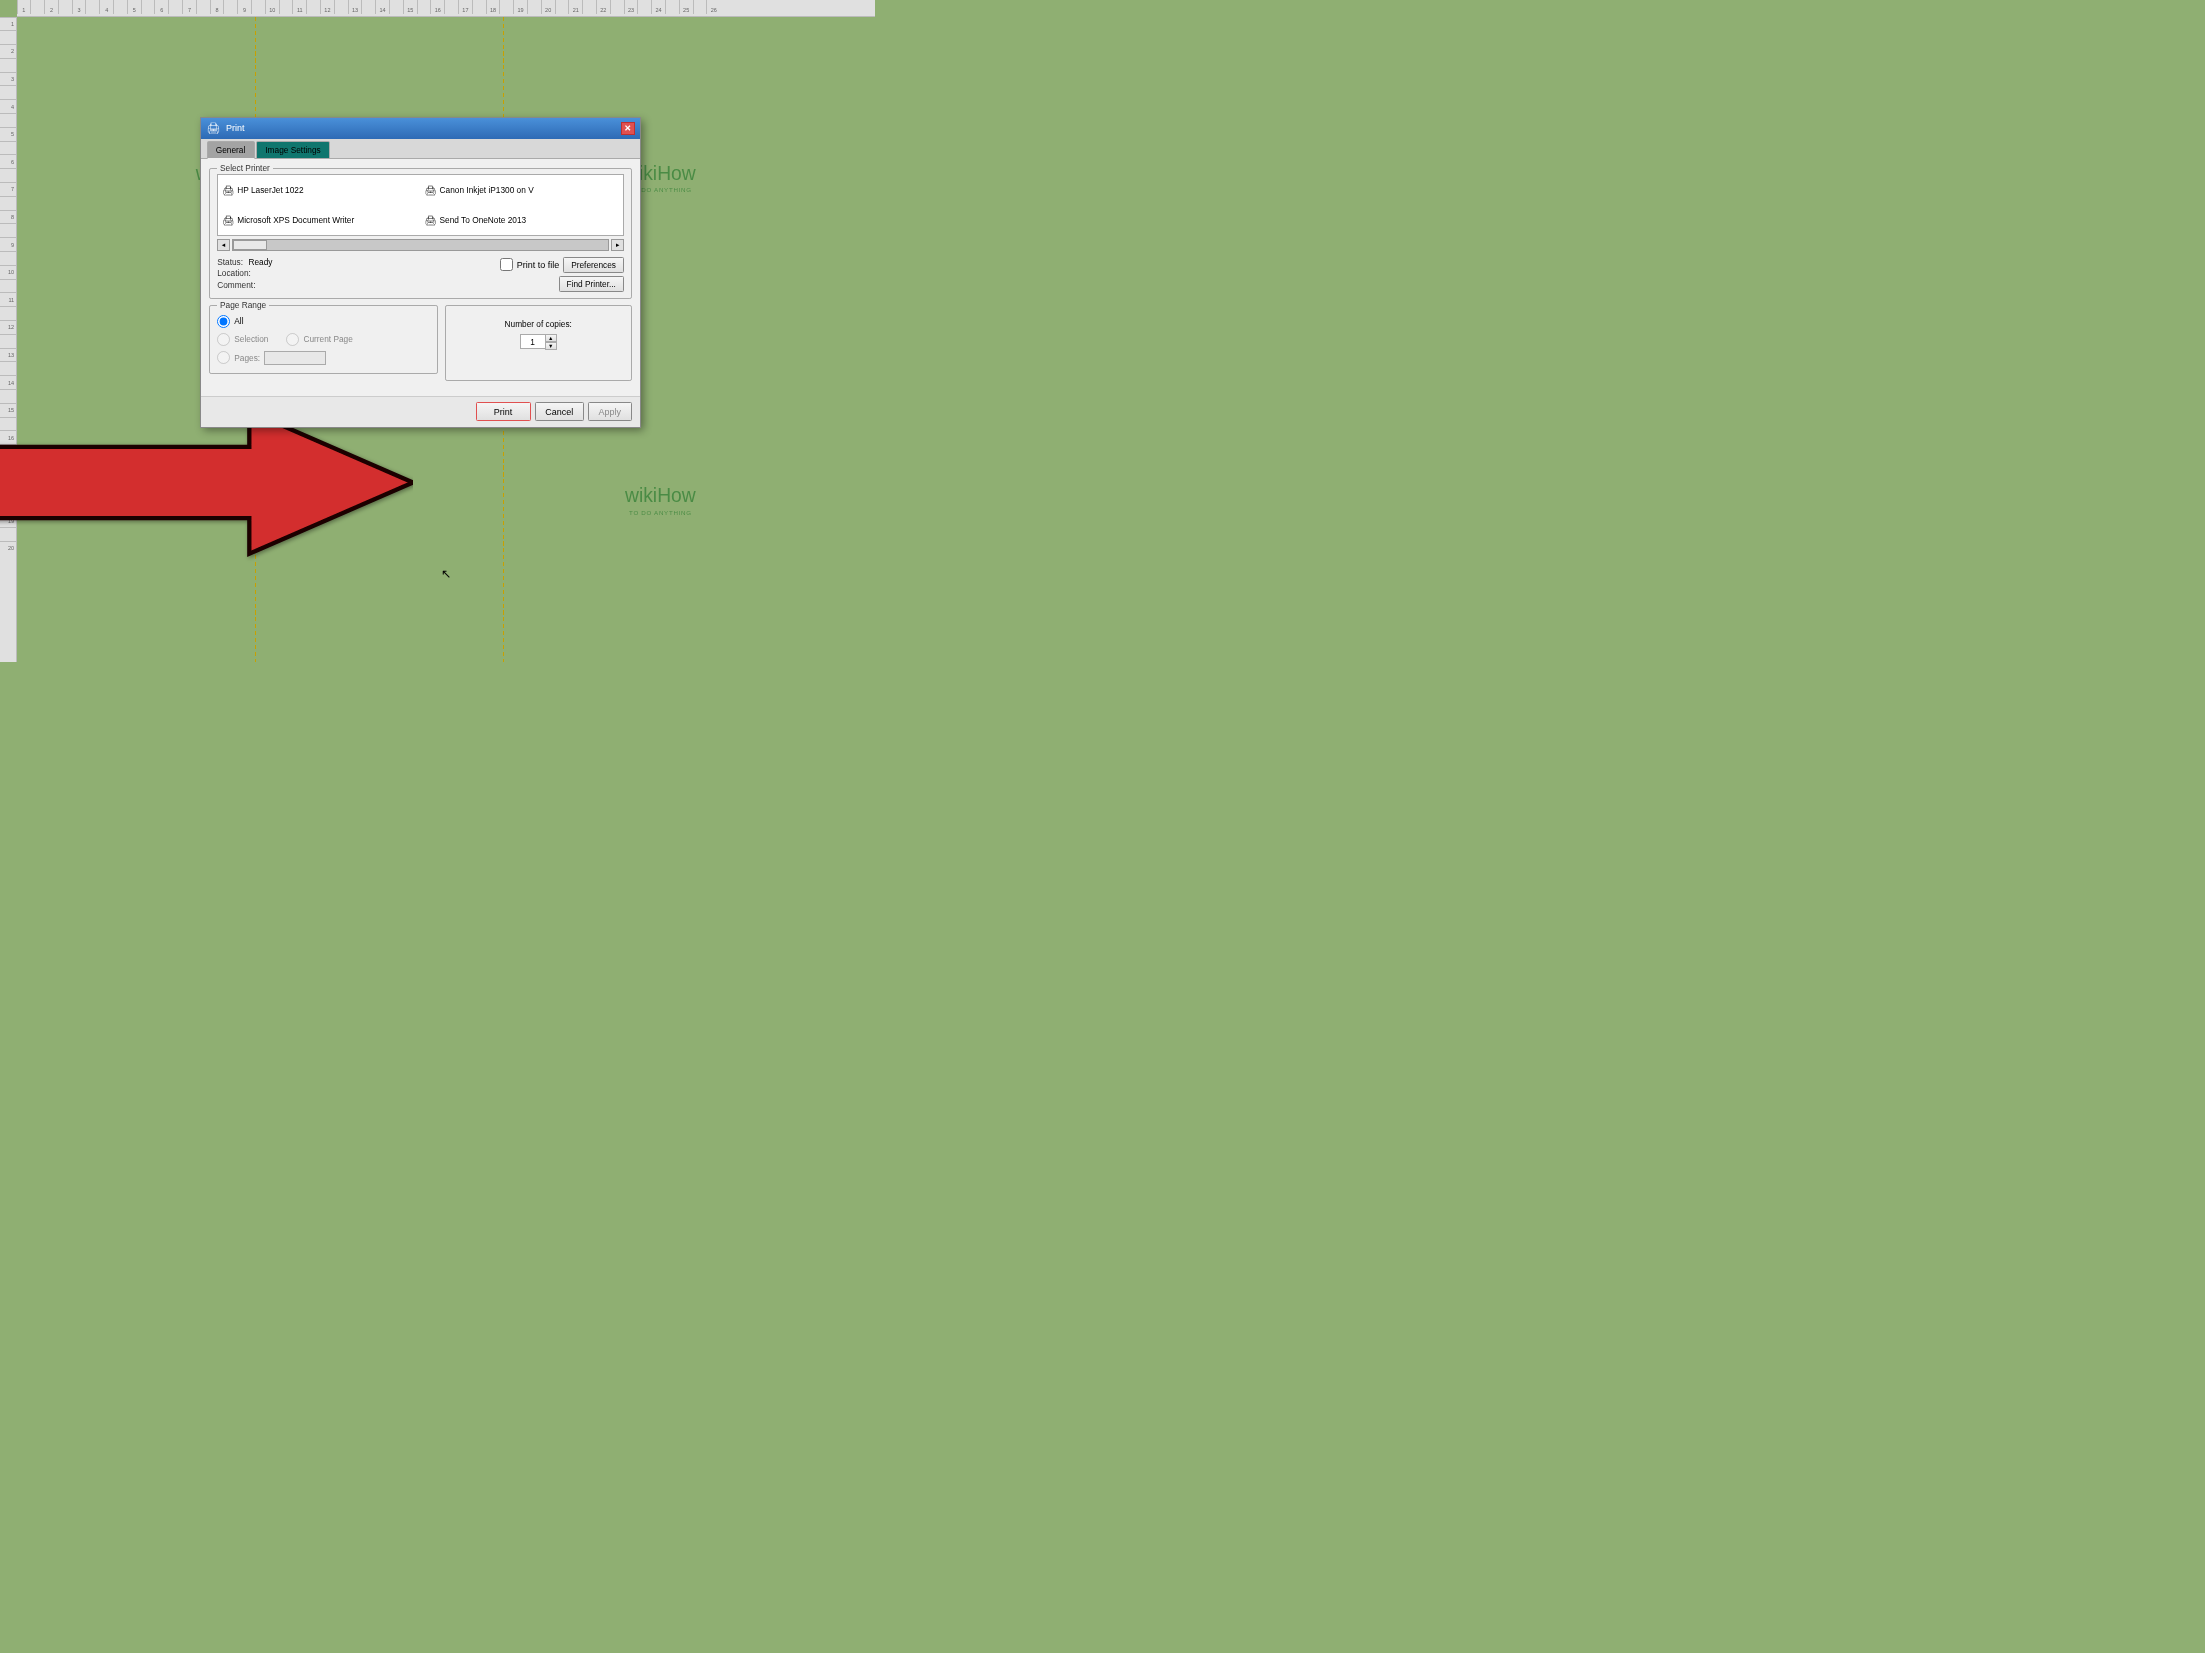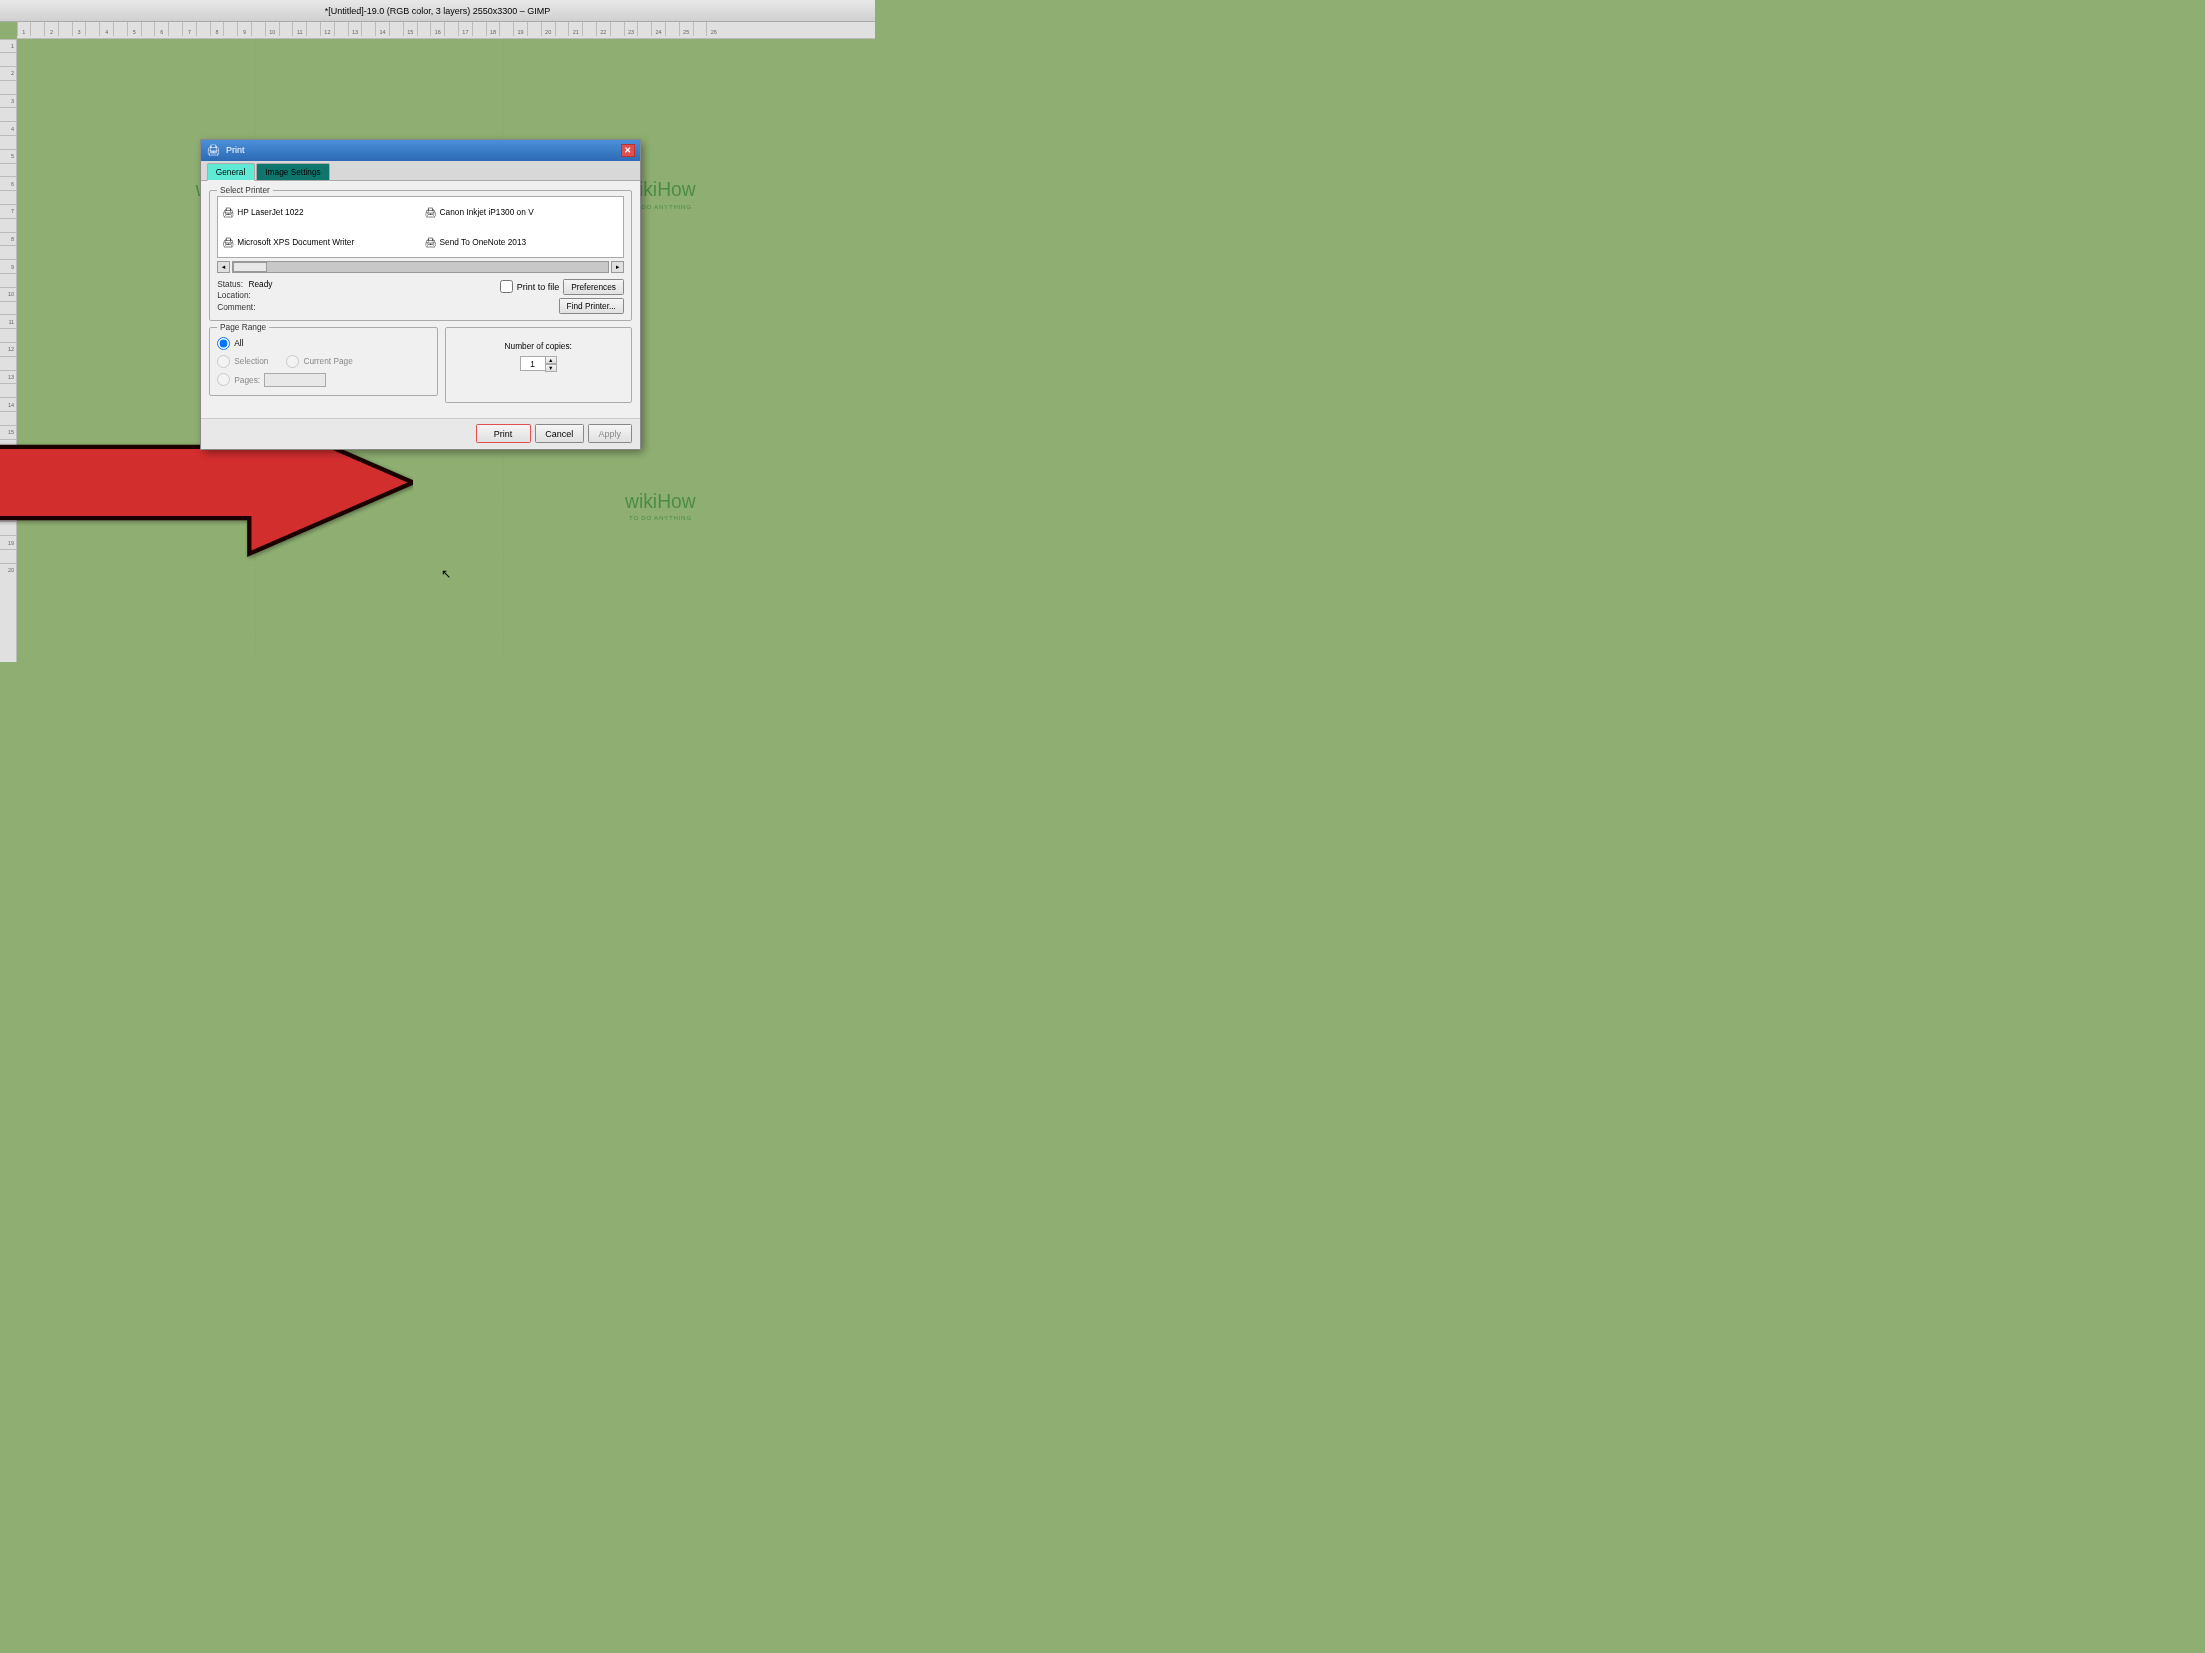--- a/index.html
+++ b/index.html
@@ -197,21 +197,21 @@
     .dialog-tab {
       padding: 2.8px 8.3px;
       background: #0f766e;
       border: 0.7px solid #aaa;
       border-bottom: none;
       cursor: pointer;
       font-size: 8.3px;
       border-radius: 2.1px 2.1px 0 0;
     }
     .dialog-tab.active {
-      background: #5eead4;
+      background: #a3a3a3;
       border-bottom: 0.7px solid #f0f0f0;
       margin-bottom: -0.7px;
     }
 
     .dialog-body {
       padding: 8.3px;
     }
 
     
     .group-box {
@@ -466,23 +466,20 @@
       color: #666;
       border-top: 0.7px solid #bbb;
       width: 100%;
     }
   </style>
 </head>
 <body>
 
 <div class="gimp-window">
 
-  <div class="title-bar">
-    <span>*[Untitled]-19.0 (RGB color, 3 layers) 2550x3300 – GIMP</span>
-  </div>
 
 
   <div class="canvas-area">
 
     <div class="ruler-top">
       <div class="ruler-ticks">
         <div class="tick">1</div>
         <div class="tick"></div>
         <div class="tick">2</div>
         <div class="tick"></div>

